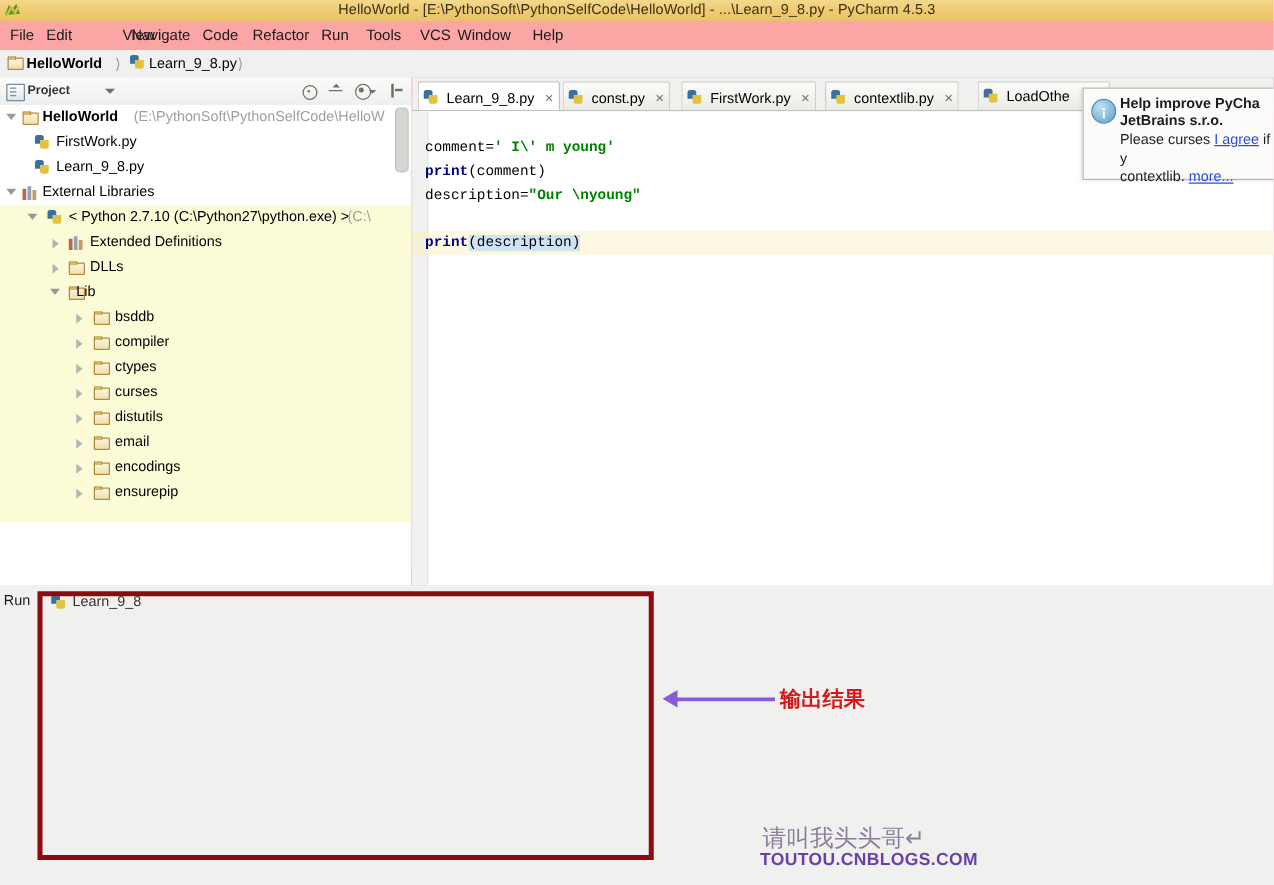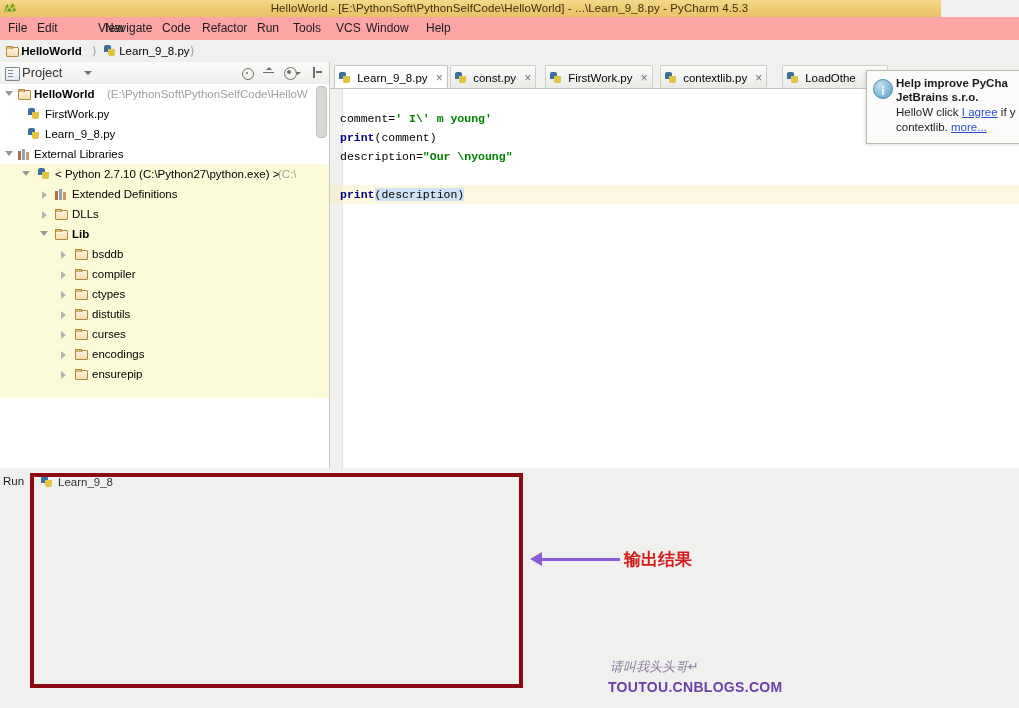--- a/index.html
+++ b/index.html
@@ -4,21 +4,21 @@
 <style>
   html,body{margin:0;padding:0;}
   body{
     width:1019px;height:708px;overflow:hidden;
     font-family:"Liberation Sans", sans-serif;
     font-size:12px;color:#000;background:#f0f0ee;
     position:relative;
   }
   
   #titlebar{
-    position:absolute;left:0;top:0;width:941px;height:17px;
+    position:absolute;left:0;top:0;width:1019px;height:17px;
     background:linear-gradient(to bottom,#f4d88a 0%,#eecb73 50%,#e9c267 100%);
     border-bottom:1px solid #d7b256;
   }
   #titlebar .tb-icon{
     position:absolute;left:3px;top:1px;width:14px;height:14px;
   }
   #titlebar .tb-text{
     position:absolute;left:0;top:0;width:1019px;height:17px;
     line-height:17px;text-align:center;font-size:11.5px;color:#3c2f10;
     letter-spacing:.1px;
@@ -60,21 +60,21 @@
   #projpanel{
     position:absolute;left:0;top:62px;width:329px;height:406px;
     background:#fff;border-right:1px solid #c8c8c4;
   }
   #projhdr{
     position:absolute;left:0;top:0;width:329px;height:22px;
     background:linear-gradient(to bottom,#fbfbfa,#eeeeec);
     border-bottom:1px solid #d4d4d0;
   }
   #projhdr .ptitle{
-    position:absolute;left:22px;top:0;height:22px;line-height:22px;font-size:13px;color:#333;
+    position:absolute;left:22px;top:0;height:22px;line-height:22px;font-size:10px;color:#333;font-weight:bold;
   }
   .proj-ico{
     position:absolute;left:5px;top:5px;width:13px;height:12px;
     border:1px solid #7a8a99;background:linear-gradient(to bottom,#fff,#dfe6ec);border-radius:1px;
   }
   .proj-ico:after{content:"";position:absolute;left:2px;top:2px;width:5px;height:1px;
     box-shadow:0 0 0 0 #7a8a99,0 3px 0 0 #7a8a99,0 6px 0 0 #7a8a99;background:#7a8a99;}
   .caret-dn{
     position:absolute;width:0;height:0;border-left:4px solid transparent;
     border-right:4px solid transparent;border-top:4px solid #6e6e6a;
@@ -175,21 +175,21 @@
   }
   
   #arrow{position:absolute;left:530px;top:552px;width:90px;height:14px;}
   #arrow .shaft{position:absolute;left:10px;top:6px;width:80px;height:3px;background:#8a5bd6;}
   #arrow .head{position:absolute;left:0;top:0;width:0;height:0;
     border-top:7px solid transparent;border-bottom:7px solid transparent;border-right:12px solid #8a5bd6;}
   #anno{
     position:absolute;left:624px;top:548px;font-size:17px;font-weight:bold;color:#d41a1a;
     font-family:"DejaVu Sans", sans-serif;
   }
-  #wm1{position:absolute;left:610px;top:658px;font-size:13px;color:#8a7d9e;font-family:"DejaVu Sans",sans-serif;font-style:italic;}
+  #wm1{position:absolute;left:610px;top:658px;font-size:19px;color:#8a7d9e;font-family:"DejaVu Sans",sans-serif;}
   #wm2{position:absolute;left:608px;top:679px;font-size:14px;font-weight:bold;color:#6a3fa8;letter-spacing:.3px;}
 </style>
 </head>
 <body>
 
 <div id="titlebar">
   <span class="tb-icon">
     <svg width="14" height="14" viewBox="0 0 14 14">
       <path d="M1 11 L4 3 L7 6 L10 2 L13 10 Z" fill="#4f9a3a"></path>
       <path d="M2 12 L6 5 L9 9 L12 4" stroke="#d4c23a" stroke-width="2" fill="none"></path>
@@ -295,47 +295,52 @@
 
     <div class="row yel">
       <i class="tri closed" style="left:42px;"></i>
       <span class="folder-ico" style="position:absolute;left:55px;top:5px;"></span>
       <span class="lbl" style="left:72px;">DLLs</span>
     </div>
 
     <div class="row yel">
       <i class="tri open" style="left:40px;"></i>
       <span class="folder-ico" style="position:absolute;left:55px;top:5px;"></span>
-      <span class="lbl" style="left:72px;font-weight:bold;">Lib</span>
+      <span class="lbl" style="left:61px;">Lib</span>
     </div>
 
     <div class="row yel">
       <i class="tri closed" style="left:61px;"></i>
       <span class="folder-ico" style="position:absolute;left:75px;top:5px;"></span>
       <span class="lbl" style="left:92px;">bsddb</span>
     </div>
     <div class="row yel">
       <i class="tri closed" style="left:61px;"></i>
       <span class="folder-ico" style="position:absolute;left:75px;top:5px;"></span>
       <span class="lbl" style="left:92px;">compiler</span>
     </div>
     <div class="row yel">
       <i class="tri closed" style="left:61px;"></i>
       <span class="folder-ico" style="position:absolute;left:75px;top:5px;"></span>
       <span class="lbl" style="left:92px;">ctypes</span>
     </div>
     <div class="row yel">
       <i class="tri closed" style="left:61px;"></i>
       <span class="folder-ico" style="position:absolute;left:75px;top:5px;"></span>
+      <span class="lbl" style="left:92px;">curses</span>
+    </div>
+    <div class="row yel">
+      <i class="tri closed" style="left:61px;"></i>
+      <span class="folder-ico" style="position:absolute;left:75px;top:5px;"></span>
       <span class="lbl" style="left:92px;">distutils</span>
     </div>
     <div class="row yel">
       <i class="tri closed" style="left:61px;"></i>
       <span class="folder-ico" style="position:absolute;left:75px;top:5px;"></span>
-      <span class="lbl" style="left:92px;">curses</span>
+      <span class="lbl" style="left:92px;">email</span>
     </div>
     <div class="row yel">
       <i class="tri closed" style="left:61px;"></i>
       <span class="folder-ico" style="position:absolute;left:75px;top:5px;"></span>
       <span class="lbl" style="left:92px;">encodings</span>
     </div>
     <div class="row yel">
       <i class="tri closed" style="left:61px;"></i>
       <span class="folder-ico" style="position:absolute;left:75px;top:5px;"></span>
       <span class="lbl" style="left:92px;">ensurepip</span>
@@ -392,21 +397,21 @@
 </div>
 
 <div id="notif">
   <span class="ni"></span>
   <div class="nt">
     <div>Help improve PyCha</div>
     <div>JetBrains s.r.o.</div>
   </div>
   <div class="nb">
     <div>
-      <span>HelloW click </span><a href="#">I agree</a><span> if y</span>
+      <span>Please curses </span><a href="#">I agree</a><span> if y</span>
     </div>
     <div>
       <span>contextlib. </span><a href="#">more...</a>
     </div>
   </div>
 </div>
 
 <div id="runpanel">
   <div id="runlabel">Run</div>
   <div id="runtabbar">

